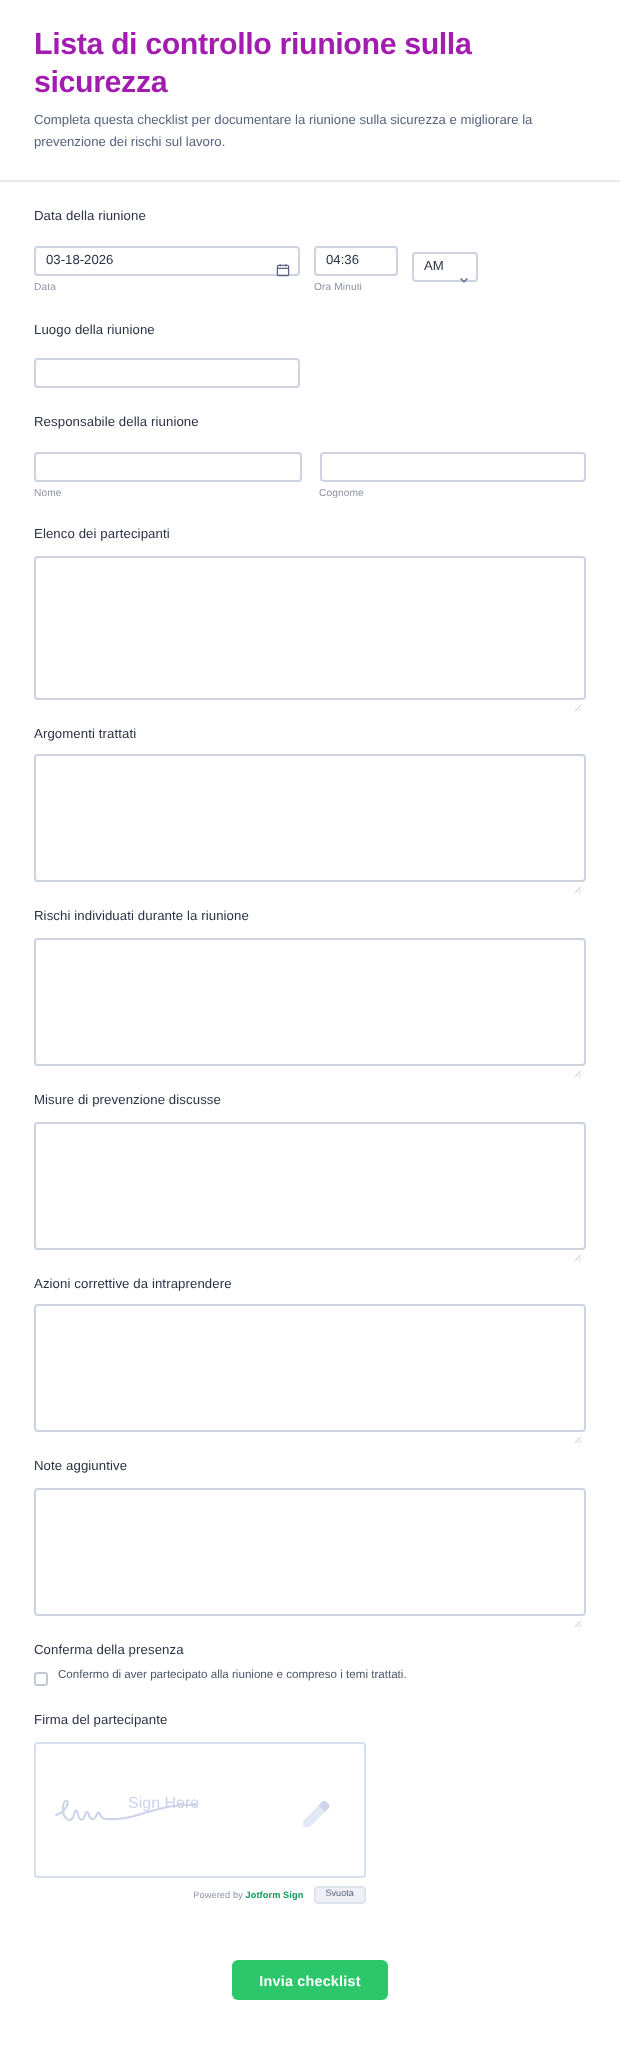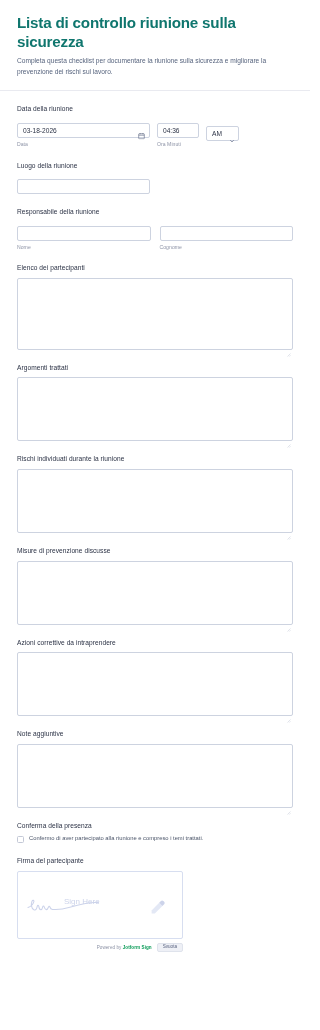--- a/index.html
+++ b/index.html
@@ -23,21 +23,21 @@
   
   .header {
     padding: 14px 17px 13px 17px;
     border-bottom: 1px solid #e9eaf0;
   }
   .form-title {
     margin: 0 0 5px 0;
     font-size: 15.2px;
     line-height: 1.22;
     font-weight: 700;
-    color: #0f766e;
+    color: #a21caf;
     letter-spacing: -0.2px;
   }
   .form-subtitle {
     margin: 0;
     font-size: 6.6px;
     line-height: 1.62;
     color: #57647e;
     font-weight: 400;
     max-width: 272px;
   }
@@ -410,14 +410,17 @@
         </div>
       </div>
       <div class="sig-footer">
         <span class="powered"><span>Powered by</span> <b>Jotform Sign</b></span>
         <button class="clear-btn">Svuota</button>
       </div>
     </div>
 
   </div>
 
+  <div class="submit-area">
+    <button class="submit-btn">Invia checklist</button>
+  </div>
 
 </div>
 
 </body></html>

